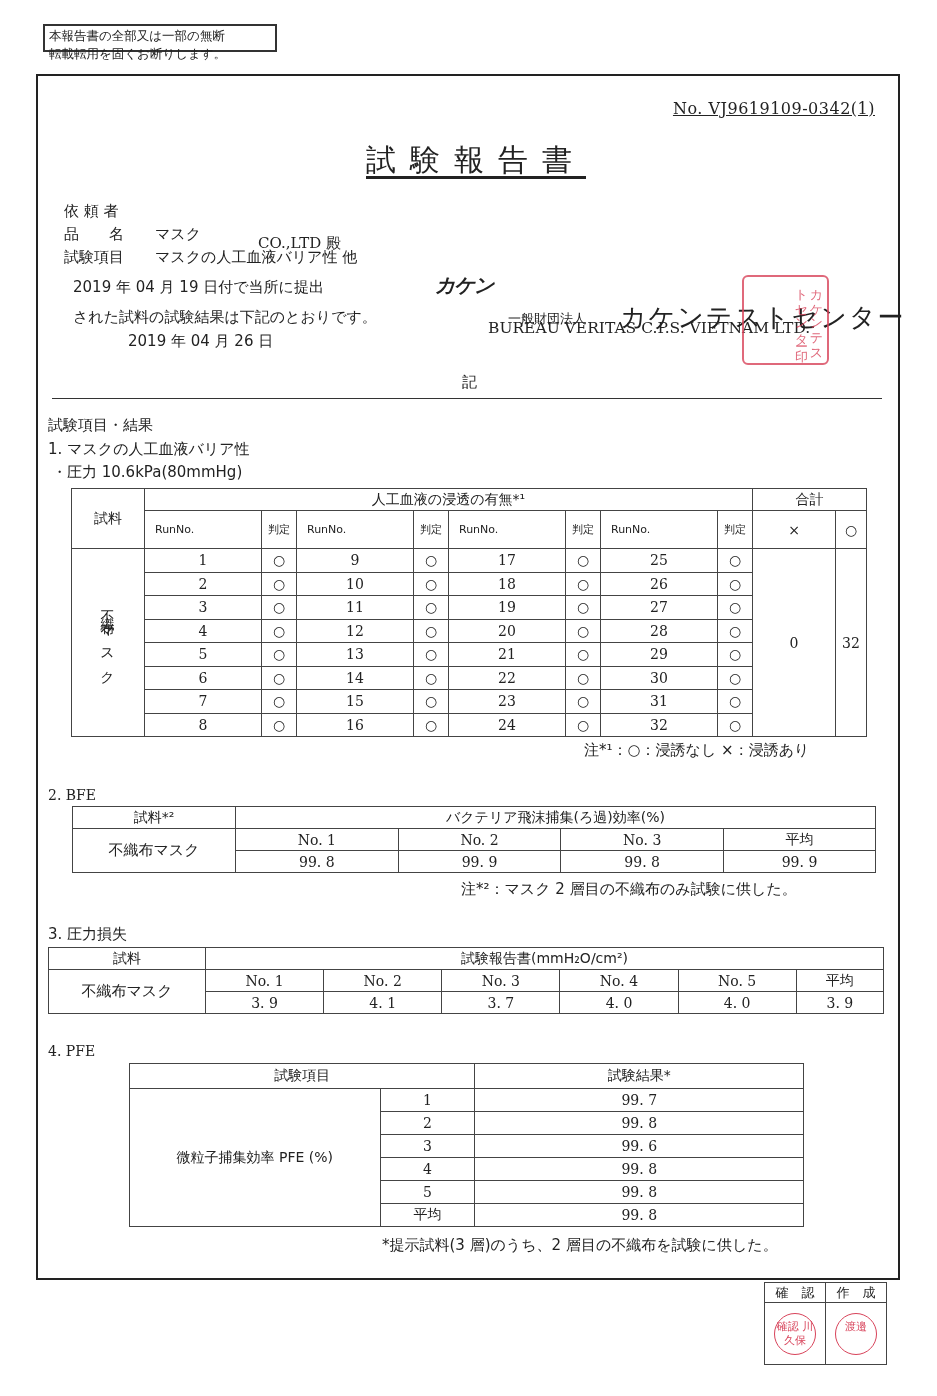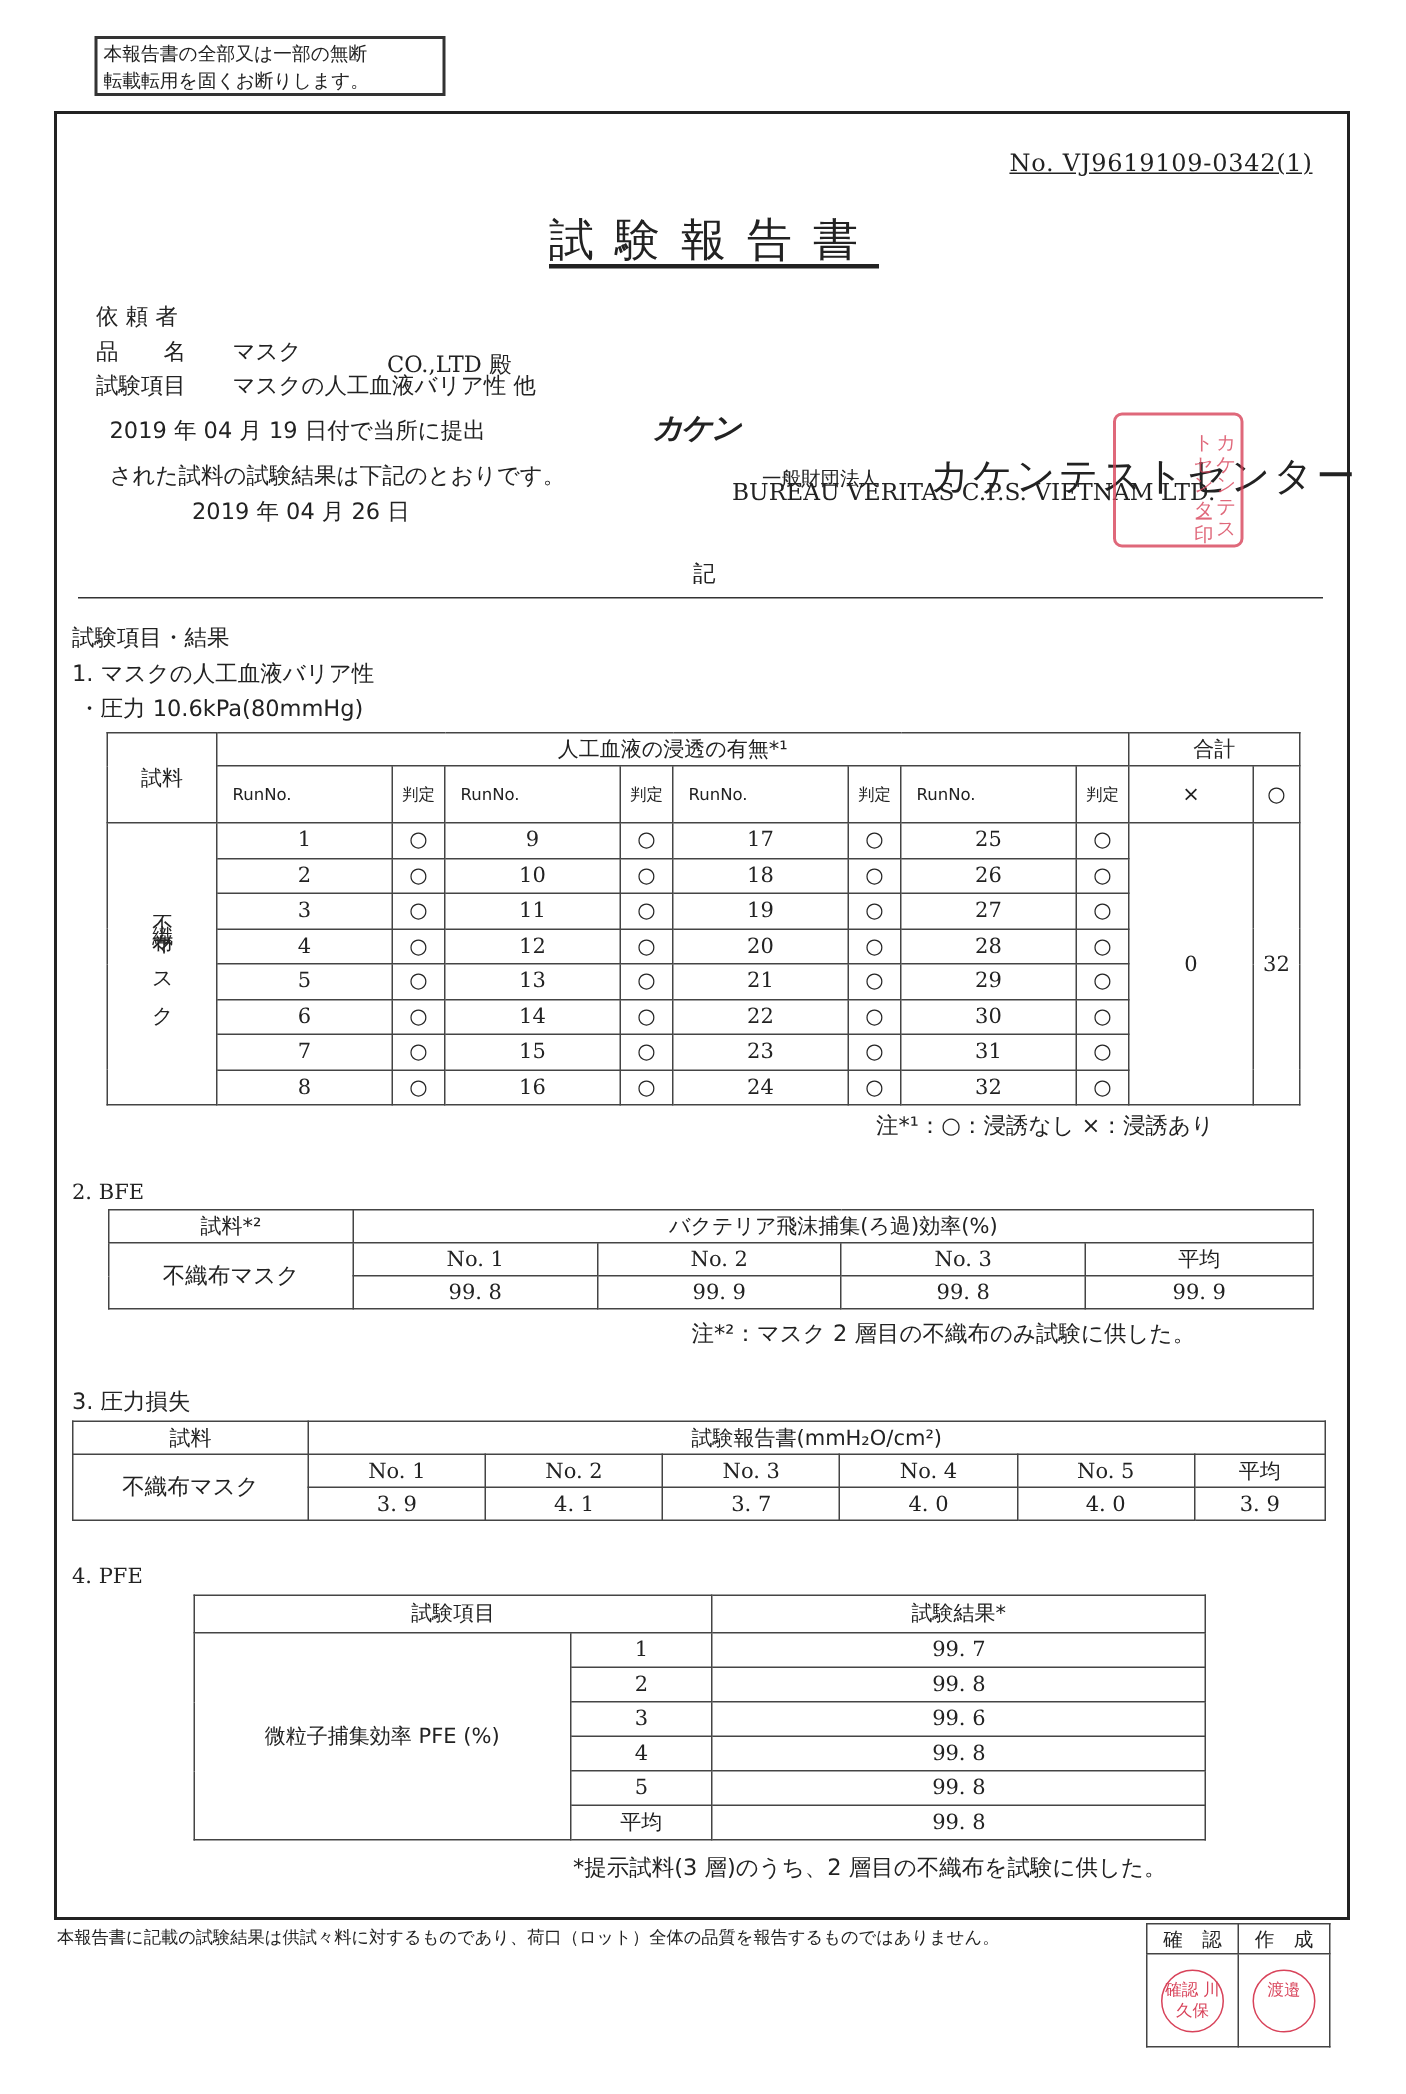--- a/index.html
+++ b/index.html
@@ -1,18 +1,18 @@
 <!DOCTYPE html>
 <html><head>
 <meta charset="utf-8">
 <style>
   html, body { margin:0; padding:0; background:#fff; }
   body { width:937px; height:1396px; position:relative; font-family:"DejaVu Serif","Liberation Serif",serif; color:#222; overflow:hidden; }
   .abs { position:absolute; }
-  .notice { left:43px; top:24px; width:234px; height:40px; border:2px solid #333; font-size:12.5px; line-height:18px; padding:1px 4px; box-sizing:border-box; font-family:"DejaVu Sans",sans-serif;margin-left:20px; }
+  .notice { left:43px; top:24px; width:234px; height:28px; border:2px solid #333; font-size:12.5px; line-height:18px; padding:1px 4px; box-sizing:border-box; font-family:"DejaVu Sans",sans-serif; }
   .frame { left:36px; top:74px; width:864px; height:1206px; border:2px solid #222; box-sizing:border-box; }
   .docno { right:62px; top:99px; font-size:16px; text-decoration:underline; letter-spacing:0.5px; }
   .title { left:366px; top:140px; font-size:30px; letter-spacing:14px; text-decoration:underline; text-underline-offset:6px; font-family:"DejaVu Sans",sans-serif; }
   .t15 { font-size:15px; font-family:"DejaVu Sans",sans-serif; }
   .logo { left:435px; top:272px; font-size:20px; font-weight:bold; font-style:italic; font-family:"DejaVu Sans",sans-serif; letter-spacing:-1px; }
   .org-prefix { left:508px; top:310px; font-size:13px; font-family:"DejaVu Sans",sans-serif; }
   .org-name { left:620px; top:300px; font-size:26px; font-family:"DejaVu Sans",sans-serif; letter-spacing:2px; }
   .org-en { left:488px; top:319px; font-size:15.5px; }
   .seal { left:742px; top:275px; width:87px; height:90px; border:2px solid #d8435a; border-radius:6px; box-sizing:border-box; color:#d8435a; opacity:0.8; font-size:13px; line-height:15px; writing-mode:vertical-rl; padding:3px; font-family:"DejaVu Sans",sans-serif; }
   .ki { left:462px; top:373px; font-size:15px; font-family:"DejaVu Sans",sans-serif; }
@@ -254,21 +254,20 @@
       </tr>
   <tr style="height:23px;">
         <td class="jp">平均</td>
         <td>99. 8</td>
       </tr>
 </tbody>
   </table>
 <div class="abs t15" style="left:382px;top:1236px;">*提示試料(3 層)のうち、2 層目の不織布を試験に供した。</div>
 
 <div class="abs footer">
-  <div>本報告書に記載の試験結果は供試々料に対するものであり、荷口（ロット）全体の品質を報告するものではありません。</div>
 </div>
 <table class="stamp-table" style="font-size:13px;">
   <tbody>
       <tr style="height:20px;">
     <td class="jp">確　認</td>
     <td class="jp">作　成</td>
   </tr>
   <tr style="height:62px;">
     <td><span class="stamp">確認 川久保</span></td>
     <td><span class="stamp">渡邉</span></td>

